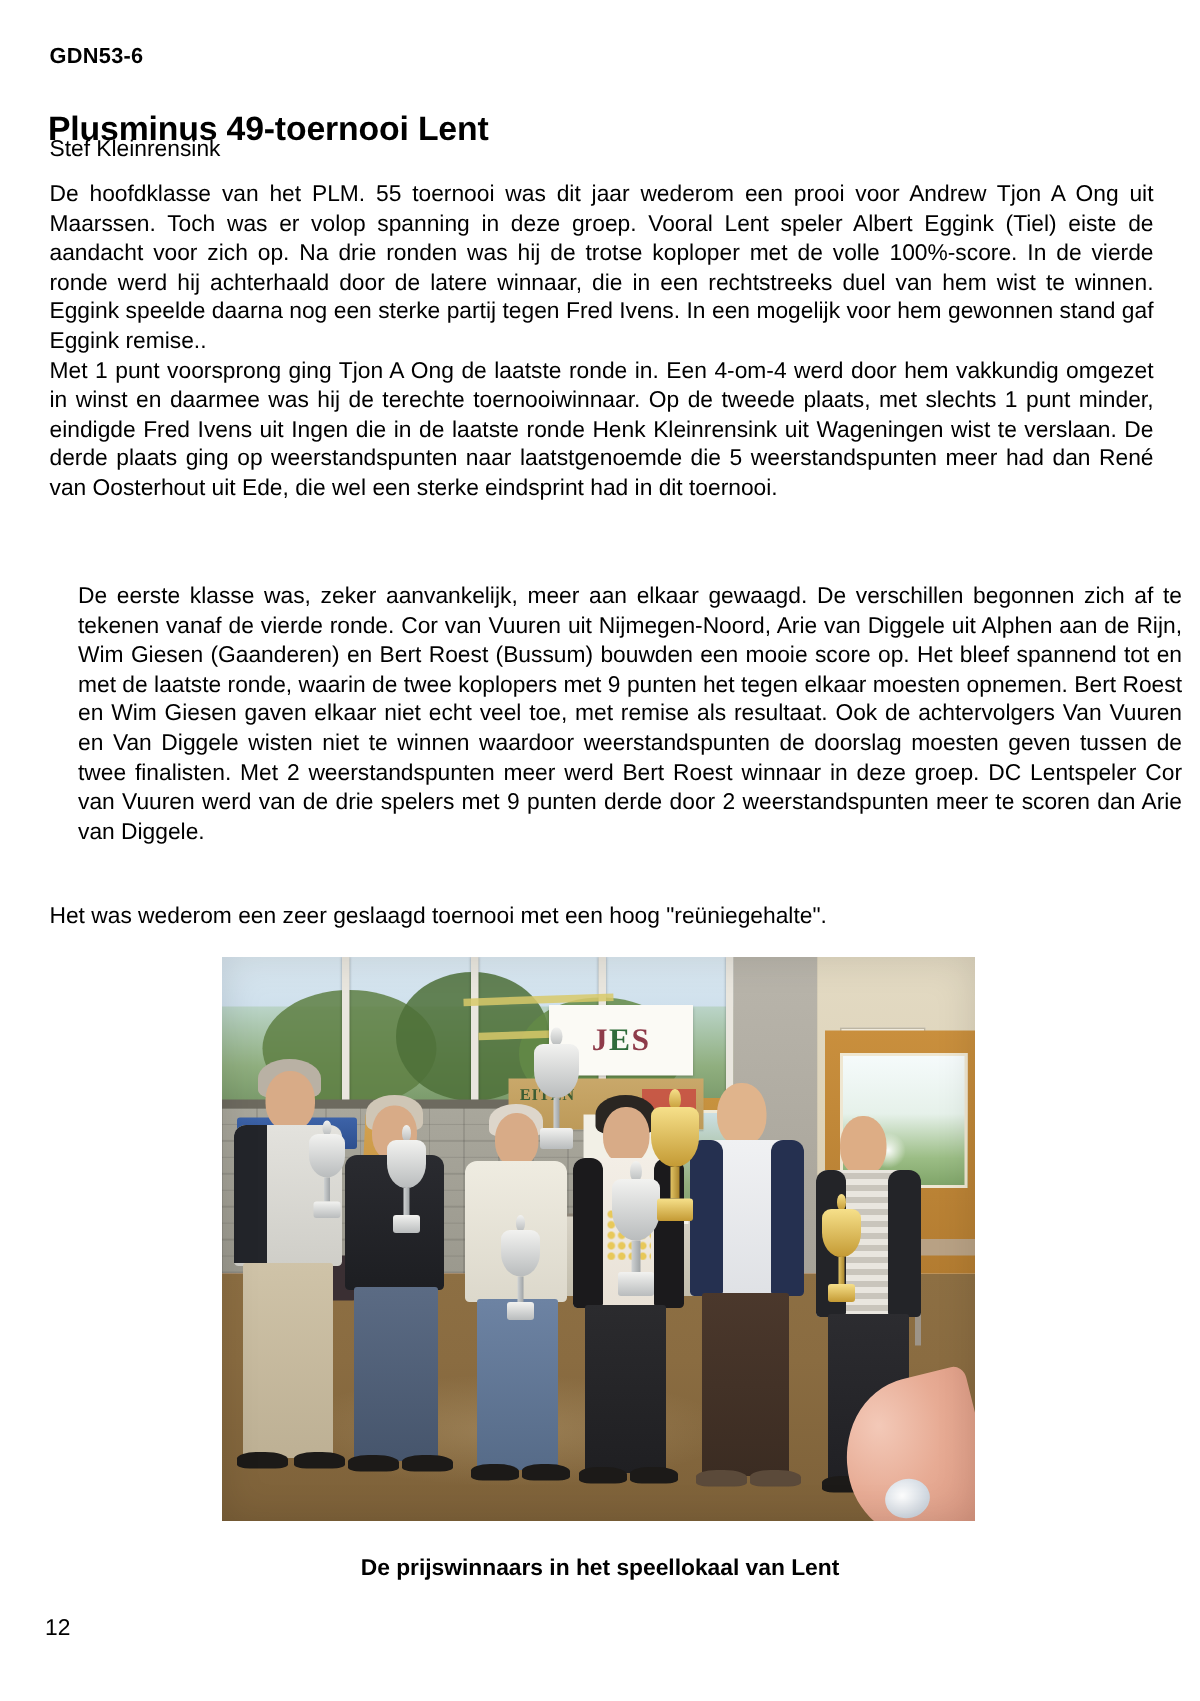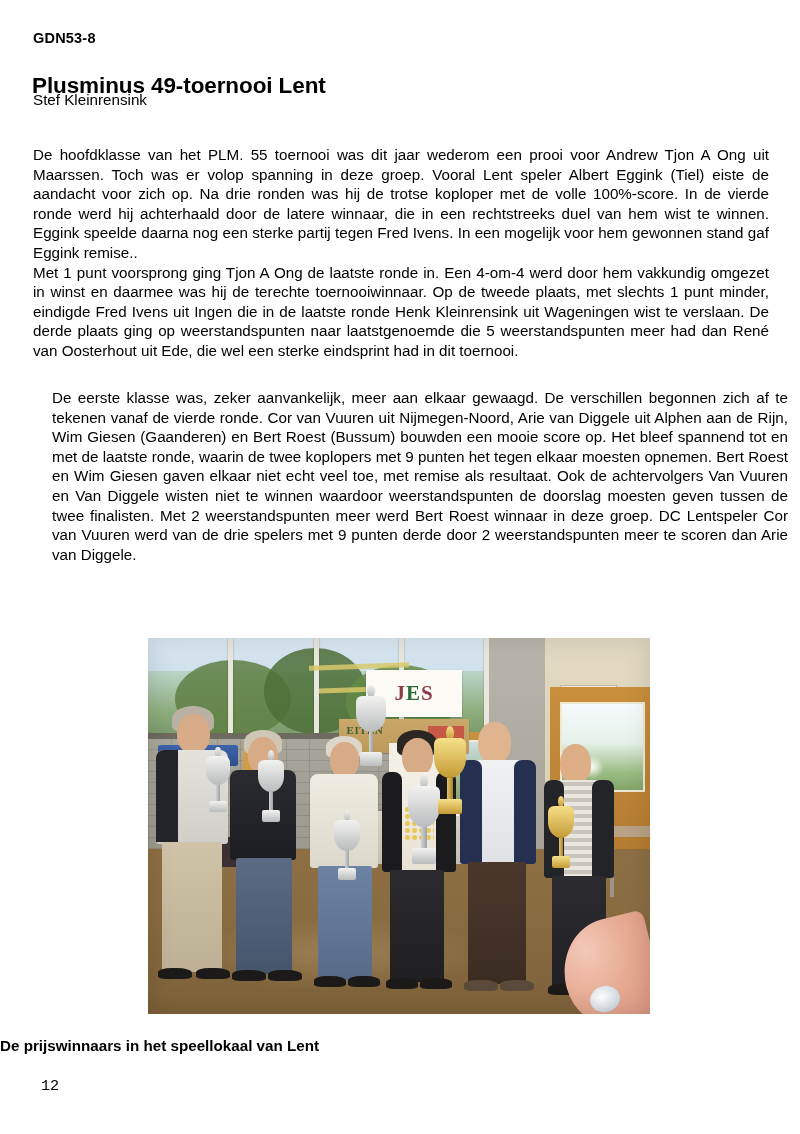--- a/index.html
+++ b/index.html
@@ -56,21 +56,21 @@
   .body-block {
     position: absolute;
     left: 33px;
     width: 736px;
     font-size: 15.2px;
     line-height: 19.6px;
     text-align: justify;
     text-justify: inter-word;
   }
 
-  .p1 { top: 145px; }
+  .p1 { top: 120px; }
   .p2 { top: 388px; margin-left: 19px; }
   .p3 { top: 601px; }
 
   .body-block p {
     margin: 0;
     text-align: justify;
   }
   .body-block p.last-para {
     text-align: left;
   }
@@ -397,52 +397,55 @@
     position: absolute; inset: 0;
     box-shadow: inset 0 0 26px rgba(0,0,0,.13);
     pointer-events: none;
   }
 
   .caption {
     position: absolute;
     left: 0;
     top: 1037px;
     width: 800px;
+    text-align: center;
     font-size: 15.2px;
     font-weight: bold;
   }
 
   .page-number {
     position: absolute;
-    left: 41px;
+    left: 30px;
     top: 1077px;
     font-size: 15.2px;
-    font-family: Liberation Mono, monospace;
   }
 </style>
 </head>
 <body>
 
 <div class="page">
 
-  <div class="doc-id">GDN53-8</div>
+  <div class="doc-id">GDN53-6</div>
 
   <h1 class="title">Plusminus 49-toernooi Lent</h1>
 
   <div class="author">Stef Kleinrensink</div>
 
   <div class="body-block p1">
     <p>De hoofdklasse van het PLM. 55 toernooi was dit jaar wederom een prooi voor Andrew Tjon A Ong uit Maarssen. Toch was er volop spanning in deze groep. Vooral Lent speler Albert Eggink (Tiel) eiste de aandacht voor zich op. Na drie ronden was hij de trotse koploper met de volle 100%-score. In de vierde ronde werd hij achterhaald door de latere winnaar, die in een rechtstreeks duel van hem wist te winnen. Eggink speelde daarna nog een sterke partij tegen Fred Ivens. In een mogelijk voor hem gewonnen stand gaf Eggink remise..</p>
     <p>Met 1 punt voorsprong ging Tjon A Ong de laatste ronde in. Een 4-om-4 werd door hem vakkundig omgezet in winst en daarmee was hij de terechte toernooiwinnaar. Op de tweede plaats, met slechts 1 punt minder, eindigde Fred Ivens uit Ingen die in de laatste ronde Henk Kleinrensink uit Wageningen wist te verslaan. De derde plaats ging op weerstandspunten naar laatstgenoemde die 5 weerstandspunten meer had dan René van Oosterhout uit Ede, die wel een sterke eindsprint had in dit toernooi.</p>
   </div>
 
   <div class="body-block p2">
     <p>De eerste klasse was, zeker aanvankelijk, meer aan elkaar gewaagd. De verschillen begonnen zich af te tekenen vanaf de vierde ronde. Cor van Vuuren uit Nijmegen-Noord, Arie van Diggele uit Alphen aan de Rijn, Wim Giesen (Gaanderen) en Bert Roest (Bussum) bouwden een mooie score op. Het bleef spannend tot en met de laatste ronde, waarin de twee koplopers met 9 punten het tegen elkaar moesten opnemen. Bert Roest en Wim Giesen gaven elkaar niet echt veel toe, met remise als resultaat. Ook de achtervolgers Van Vuuren en Van Diggele wisten niet te winnen waardoor weerstandspunten de doorslag moesten geven tussen de twee finalisten. Met 2 weerstandspunten meer werd Bert Roest winnaar in deze groep. DC Lentspeler Cor van Vuuren werd van de drie spelers met 9 punten derde door 2 weerstandspunten meer te scoren dan Arie van Diggele.</p>
   </div>
 
+  <div class="body-block p3">
+    <p class="last-para">Het was wederom een zeer geslaagd toernooi met een hoog "reüniegehalte".</p>
+  </div>
 
   <div class="photo-wrap">
     <div class="photo">
 
       <div class="wall-beige"></div>
       <div class="floor"></div>
       <div class="floor-sheen"></div>
 
       <div class="win-band">
         <div class="sky"></div>

